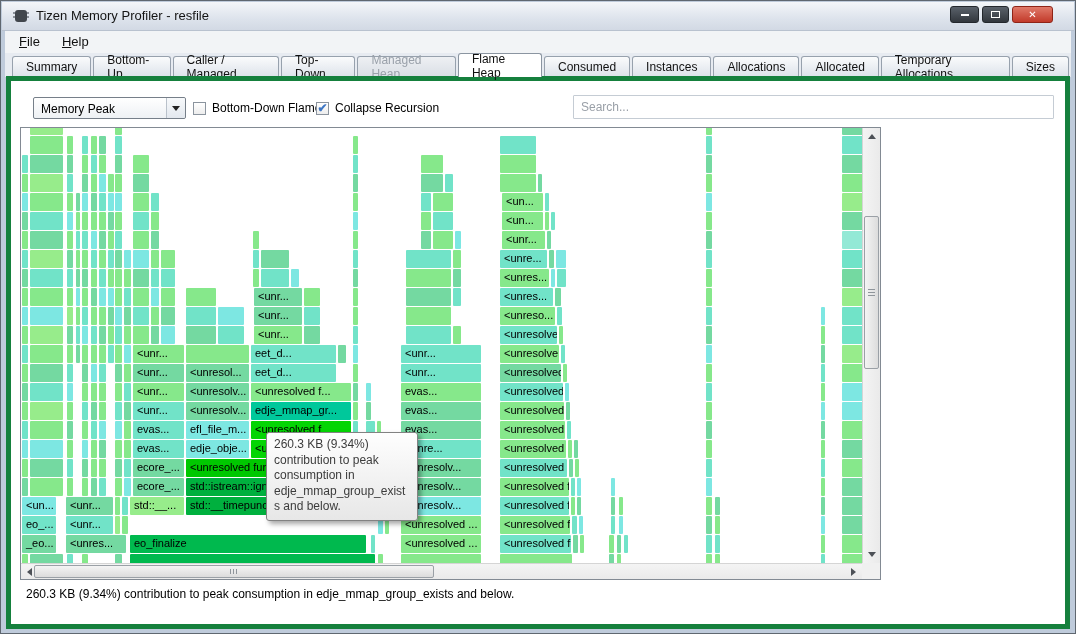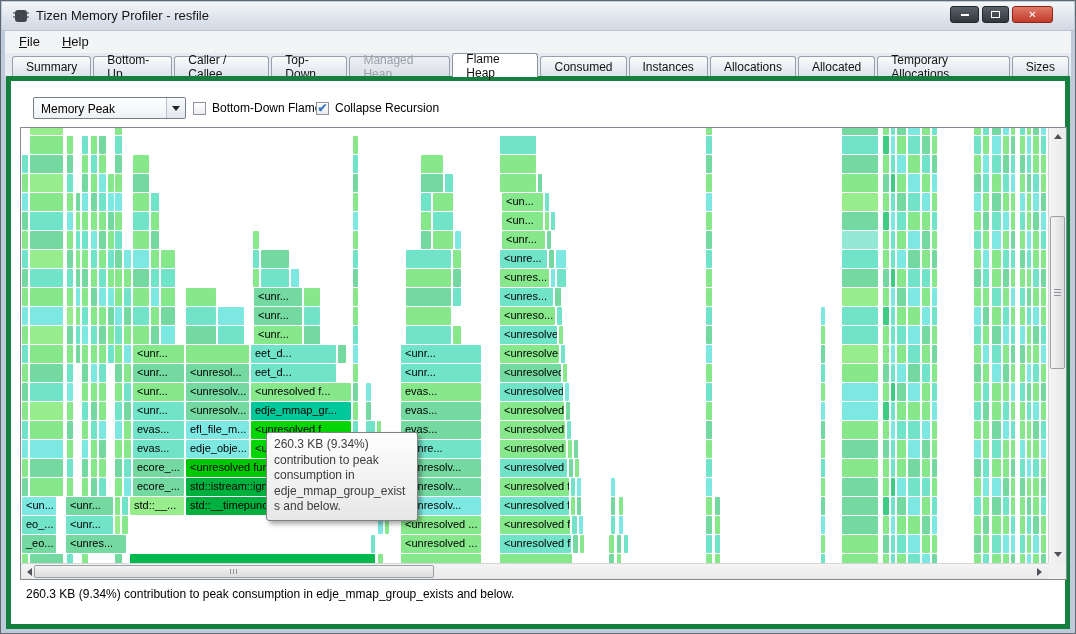--- a/index.html
+++ b/index.html
@@ -48,21 +48,21 @@
   #spin .btns{position:absolute;right:1px;top:1px;bottom:1px;width:17px;border-left:1px solid #c2cad2;
     display:flex;flex-direction:column;}
   #spin .sb{flex:1;background:linear-gradient(#f6f8fa,#e6ebf0);display:flex;align-items:center;justify-content:center;}
   #spin .sb:first-child{border-bottom:1px solid #c2cad2;}
   .tri-up-s{width:0;height:0;border-left:3px solid transparent;border-right:3px solid transparent;border-bottom:4px solid #4a6a8a;}
   .tri-dn-s{width:0;height:0;border-left:3px solid transparent;border-right:3px solid transparent;border-top:4px solid #4a6a8a;}
   #search{position:absolute;left:562px;top:14px;width:481px;height:24px;border:1px solid #c5ccd4;border-radius:1px;
     font-size:12px;padding:0 7px;color:#222;font-family:"Liberation Sans",sans-serif;}
   #search::placeholder{color:#9aa0a8;}
   
-  #flame-frame{position:absolute;left:9px;top:46px;width:1047px;height:453px;border:1px solid #828a93;background:#8b5cf6;}
+  #flame-frame{position:absolute;left:9px;top:46px;width:861px;height:453px;border:1px solid #828a93;background:#8b5cf6;}
   #flame{position:absolute;left:0;top:0;right:18px;bottom:16px;overflow:hidden;background:#fff;}
   .fb{position:absolute;height:18px;border-radius:1px;font-size:11px;line-height:17px;color:#000;
     white-space:nowrap;overflow:hidden;padding-left:4px;}
   
   #vscroll{position:absolute;top:0;right:0;bottom:16px;width:18px;background:linear-gradient(90deg,#f4f4f4,#eaeaea);border-left:1px solid #d5d5d5;}
   #vscroll .arr{position:absolute;left:0;right:0;height:17px;display:flex;align-items:center;justify-content:center;}
   #vscroll .arr.up{top:0;} #vscroll .arr.down{bottom:0;}
   #vthumb{position:absolute;left:1px;right:1px;top:88px;height:153px;border:1px solid #9aa0a6;border-radius:2px;
     background:linear-gradient(90deg,#f4f4f4,#dcdcdc);}
   .vgrip{position:absolute;left:3px;right:3px;top:50%;margin-top:-4px;}
@@ -111,21 +111,21 @@
           <span>✕</span>
         </div>
     </div>
   </div>
 
   <div id="menubar"><div class="menu-item">File</div><div class="menu-item">Help</div></div>
 
   <div id="tabstrip">
       <div class="tab">Summary</div>
       <div class="tab">Bottom-Up</div>
-      <div class="tab">Caller / Callee</div>
+      <div class="tab">Caller / Managed</div>
       <div class="tab">Top-Down</div>
       <div class="tab disabled">Managed Heap</div>
       <div class="tab active">Flame Heap</div>
       <div class="tab">Consumed</div>
       <div class="tab">Instances</div>
       <div class="tab">Allocations</div>
       <div class="tab">Allocated</div>
       <div class="tab">Temporary Allocations</div>
       <div class="tab">Sizes</div>
     </div>
@@ -143,20 +143,21 @@
       <span class="box"></span>
       <span>Bottom-Down Flame</span>
     </div>
 
     <div class="cbx" id="cbx2">
       <span class="box">✔</span>
       <span>Collapse Recursion</span>
     </div>
 
 
+    <input id="search" type="text" placeholder="Search..." style="">
 
     <div id="flame-frame">
       <div id="flame">
           <div class="fb" style="left: 1px; top: 27px; width: 6px; background: rgb(113, 227, 200);"></div>
           <div class="fb" style="left: 1px; top: 46px; width: 6px; background: rgb(134, 232, 139);"></div>
           <div class="fb" style="left: 1px; top: 65px; width: 6px; background: rgb(125, 231, 226);"></div>
           <div class="fb" style="left: 1px; top: 84px; width: 6px; background: rgb(116, 217, 161);"></div>
           <div class="fb" style="left: 1px; top: 103px; width: 6px; background: rgb(134, 232, 139);"></div>
           <div class="fb" style="left: 1px; top: 122px; width: 6px; background: rgb(113, 227, 200);"></div>
           <div class="fb" style="left: 1px; top: 141px; width: 6px; background: rgb(116, 217, 161);"></div>
@@ -926,20 +927,21 @@
           <div class="fb" style="left: 357px; top: 388px; width: 5px; background: rgb(125, 231, 226);"></div>
           <div class="fb" style="left: 364px; top: 388px; width: 4px; background: rgb(134, 232, 139);"></div>
           <div class="fb" style="left: 380px; top: 388px; width: 80px; background: rgb(134, 232, 139);">&lt;unresolved ...</div>
           <div class="fb" style="left: 590px; top: 388px; width: 4px; background: rgb(113, 227, 200);"></div>
           <div class="fb" style="left: 598px; top: 388px; width: 3px; background: rgb(125, 231, 226);"></div>
           <div class="fb" style="left: 479px; top: 407px; width: 71px; background: rgb(113, 227, 200);">&lt;unresolved fu...</div>
           <div class="fb" style="left: 552px; top: 407px; width: 5px; background: rgb(116, 217, 161);"></div>
           <div class="fb" style="left: 559px; top: 407px; width: 4px; background: rgb(134, 232, 139);"></div>
           <div class="fb" style="left: 1px; top: 407px; width: 34px; background: rgb(116, 217, 161);">_eo...</div>
           <div class="fb" style="left: 45px; top: 407px; width: 60px; background: rgb(116, 217, 161);">&lt;unres...</div>
+          <div class="fb" style="left: 109px; top: 407px; width: 236px; background: rgb(0, 185, 78);">eo_finalize</div>
           <div class="fb" style="left: 350px; top: 407px; width: 4px; background: rgb(113, 227, 200);"></div>
           <div class="fb" style="left: 380px; top: 407px; width: 80px; background: rgb(134, 232, 139);">&lt;unresolved ...</div>
           <div class="fb" style="left: 588px; top: 407px; width: 5px; background: rgb(134, 232, 139);"></div>
           <div class="fb" style="left: 596px; top: 407px; width: 4px; background: rgb(116, 217, 161);"></div>
           <div class="fb" style="left: 603px; top: 407px; width: 3px; background: rgb(113, 227, 200);"></div>
           <div class="fb" style="left: 1px; top: 426px; width: 6px; background: rgb(134, 232, 139);"></div>
           <div class="fb" style="left: 9px; top: 426px; width: 33px; background: rgb(116, 217, 161);"></div>
           <div class="fb" style="left: 46px; top: 426px; width: 6px; background: rgb(113, 227, 200);"></div>
           <div class="fb" style="left: 61px; top: 426px; width: 6px; background: rgb(134, 232, 139);"></div>
           <div class="fb" style="left: 94px; top: 426px; width: 7px; background: rgb(116, 217, 161);"></div>

